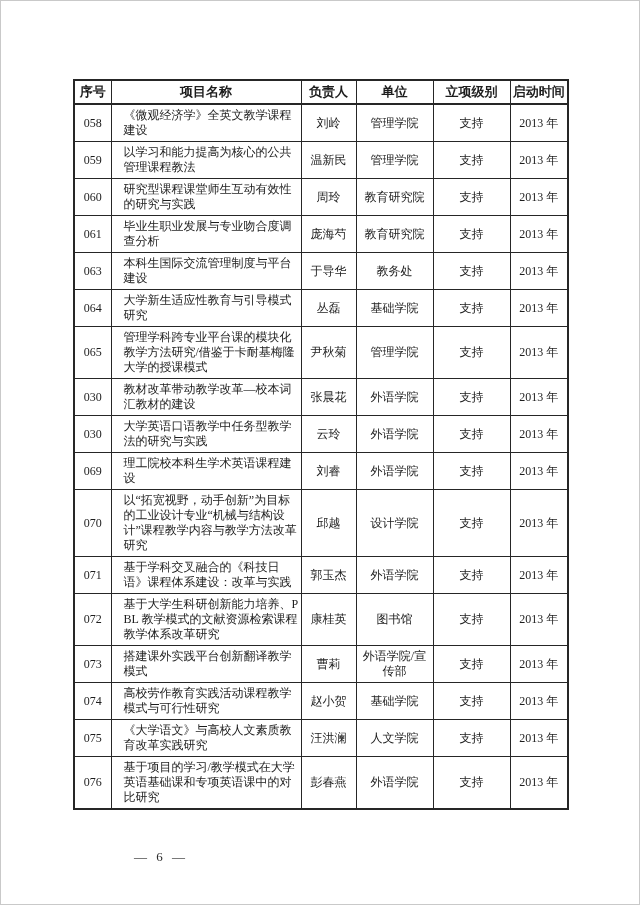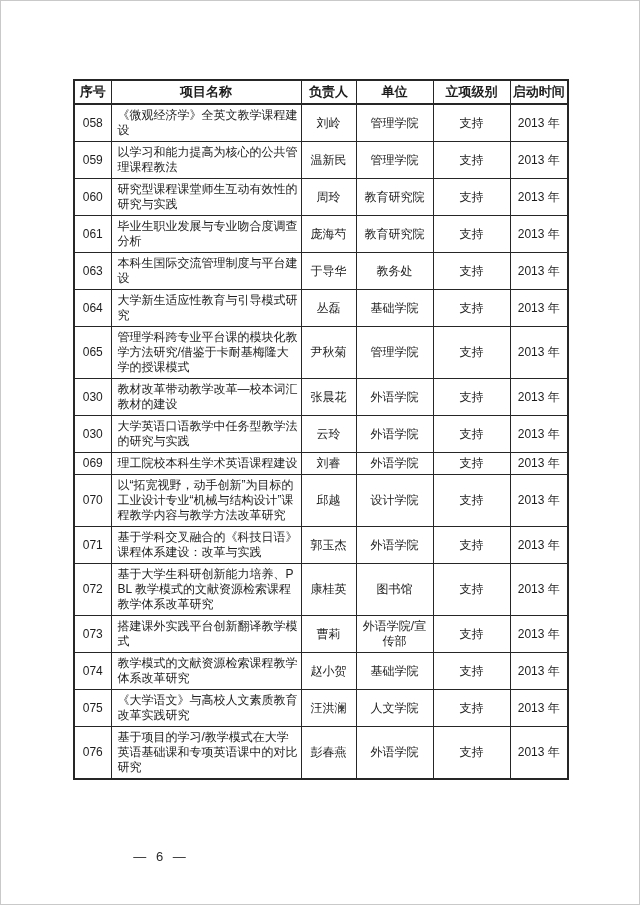--- a/index.html
+++ b/index.html
@@ -7,21 +7,21 @@
     padding: 0;
     background: #ffffff;
   }
   .page {
     position: relative;
     width: 640px;
     height: 905px;
     box-sizing: border-box;
     background: #ffffff;
     border: 1px solid #c9c9c9;
-    font-family: Liberation Sans, sans-serif;
+    font-family: Liberation Serif, serif;
     color: #1d1d1d;
     overflow: hidden;
   }
   table.project-table {
     border-collapse: collapse;
     table-layout: fixed;
     width: 494px;
     margin: 78px 0 0 72px;
     border: 2px solid #262626;
   }
@@ -39,21 +39,21 @@
     border: 1px solid #262626;
     font-size: 12px;
     line-height: 15px;
     padding: 3px 2px;
     text-align: center;
     vertical-align: middle;
     word-break: break-all;
   }
   .project-table td.title-cell {
     text-align: left;
-    padding-left: 6px;
+    padding-left: 12px;
     padding-right: 2px;
   }
   .page-number {
     position: absolute;
     top: 848px;
     left: 0;
     width: 320px;
     text-align: center;
     font-size: 13px;
     letter-spacing: 3px;
@@ -208,21 +208,21 @@
     <td>073</td>
     <td class="title-cell">搭建课外实践平台创新翻译教学模式</td>
     <td>曹莉</td>
     <td>外语学院/宣传部</td>
     <td>支持</td>
     <td>2013 年</td>
   </tr>
 
   <tr>
     <td>074</td>
-    <td class="title-cell">教学模式的文献资源检索课程教学体系改革研究</td>
+    <td class="title-cell">高校劳作教育实践活动课程教学模式与可行性研究</td>
     <td>赵小贺</td>
     <td>基础学院</td>
     <td>支持</td>
     <td>2013 年</td>
   </tr>
 
   <tr>
     <td>075</td>
     <td class="title-cell">《大学语文》与高校人文素质教育改革实践研究</td>
     <td>汪洪澜</td>

